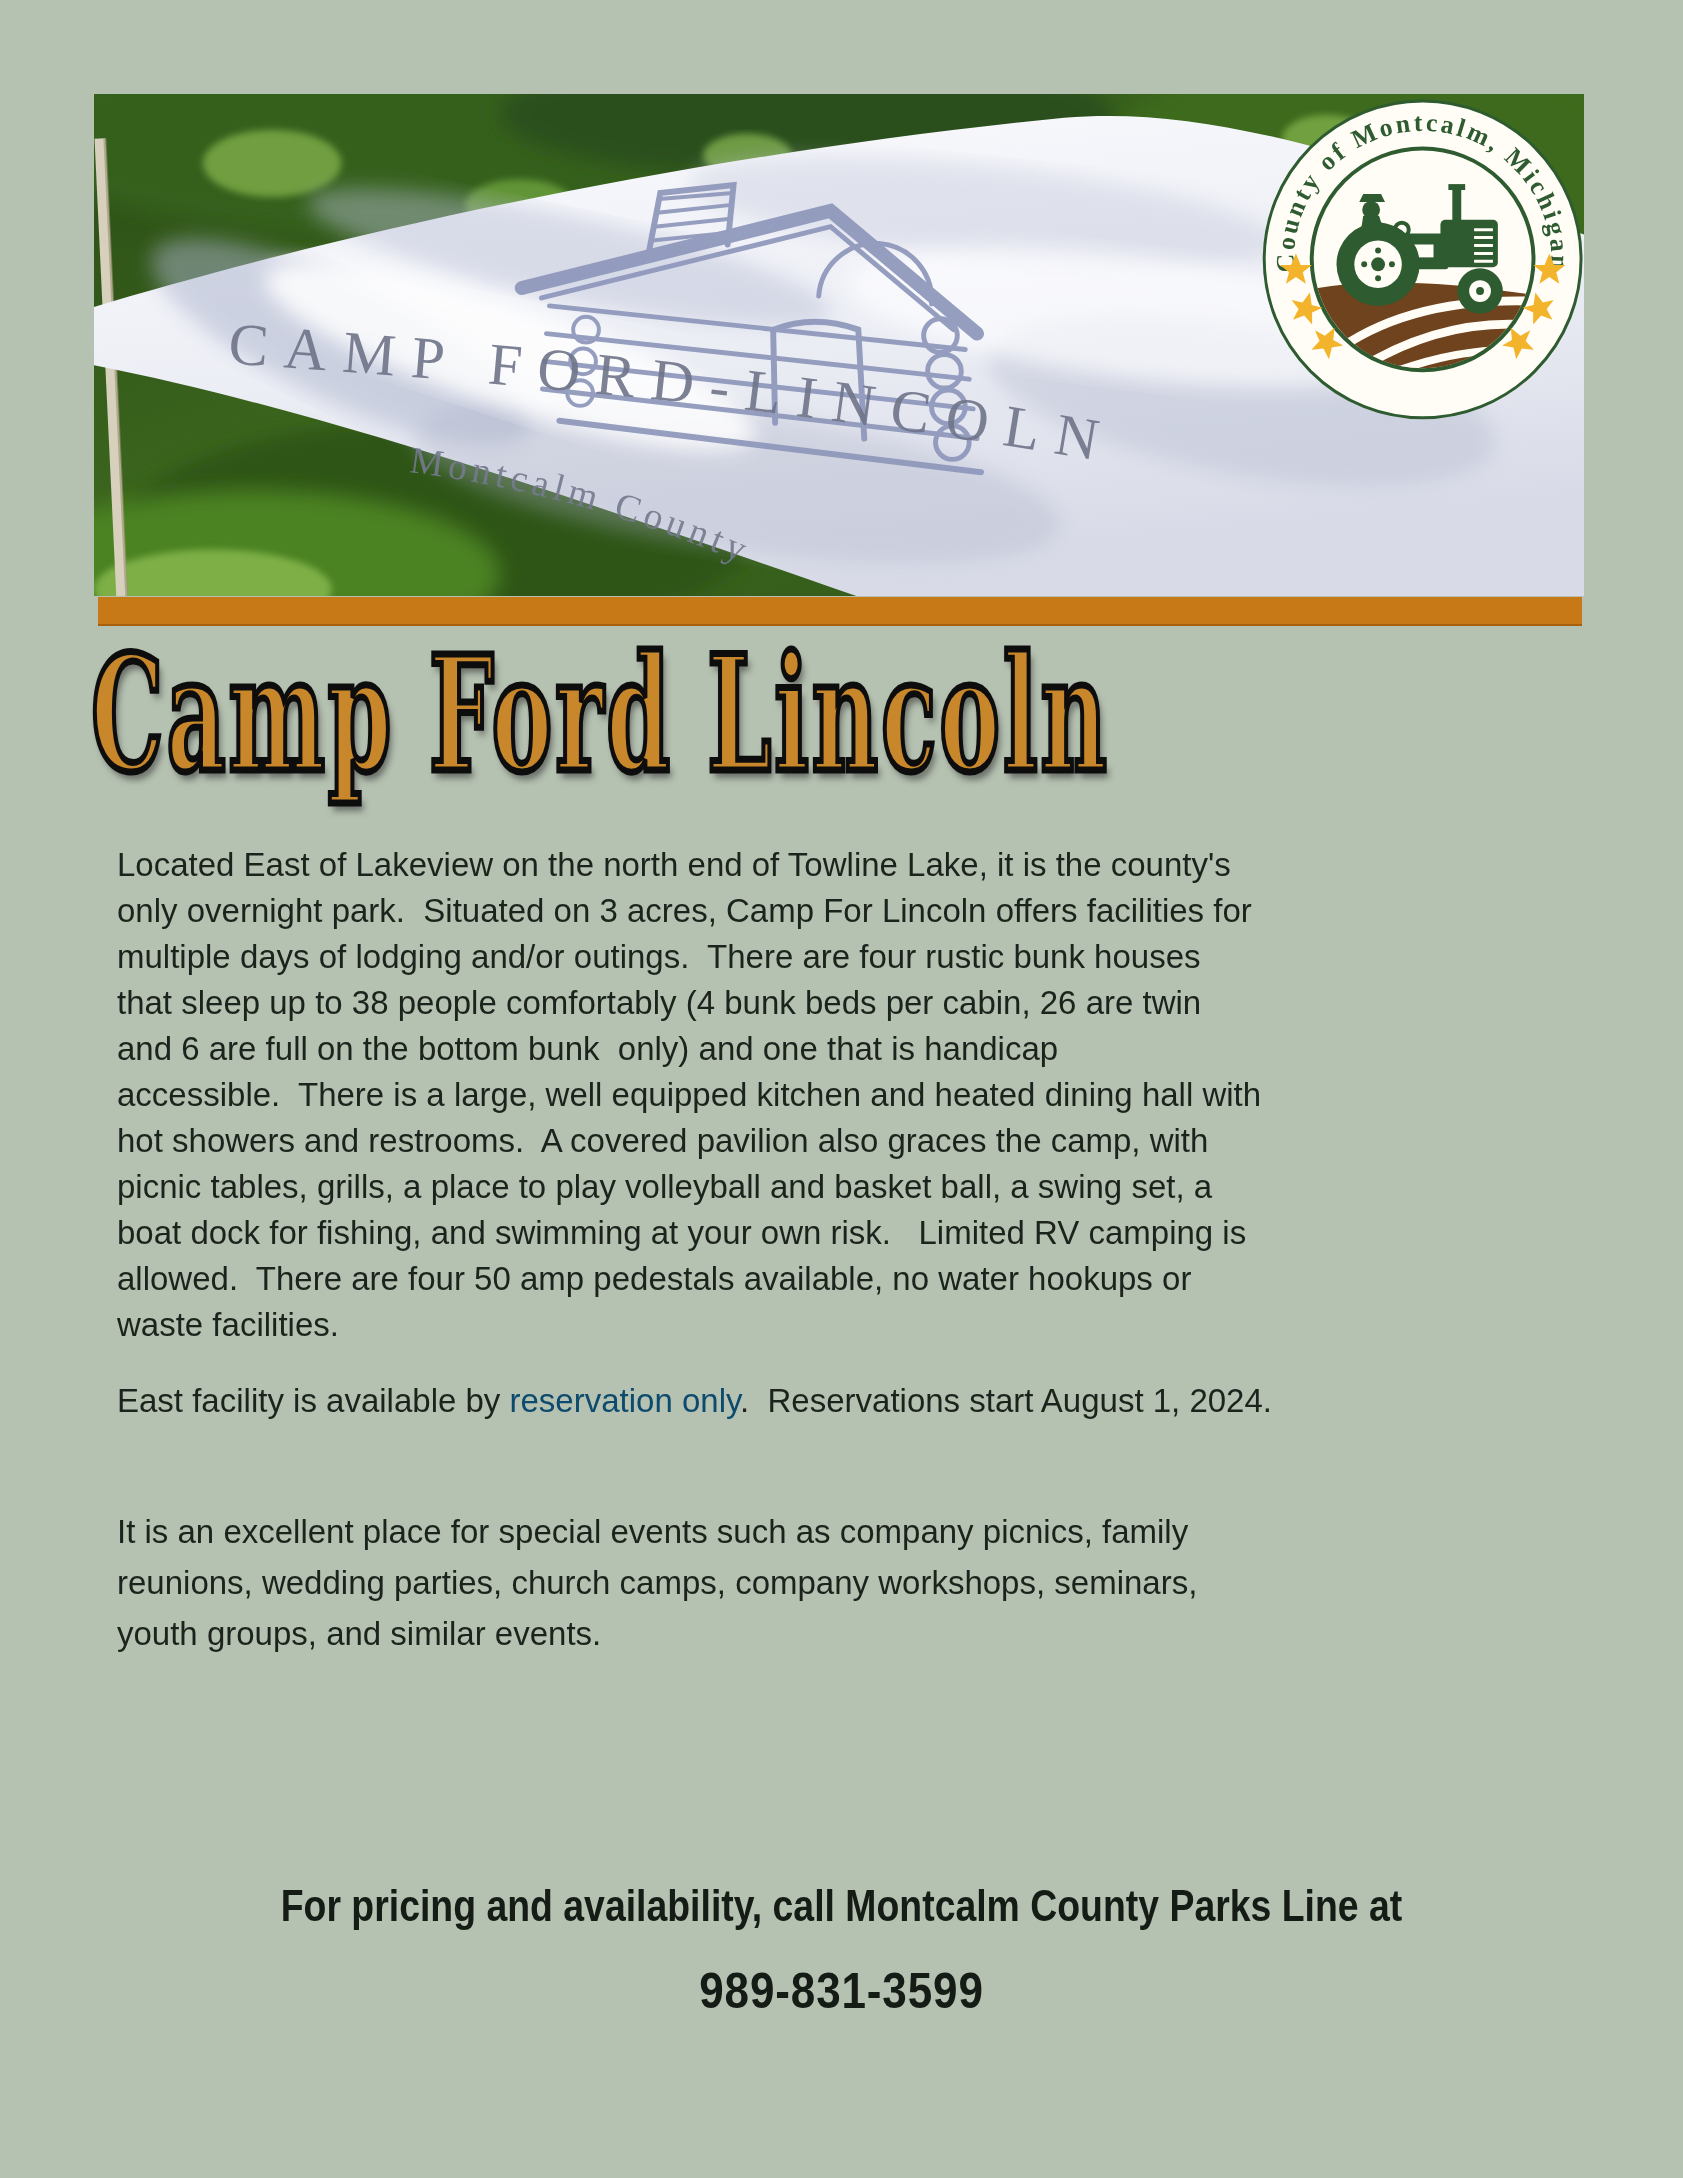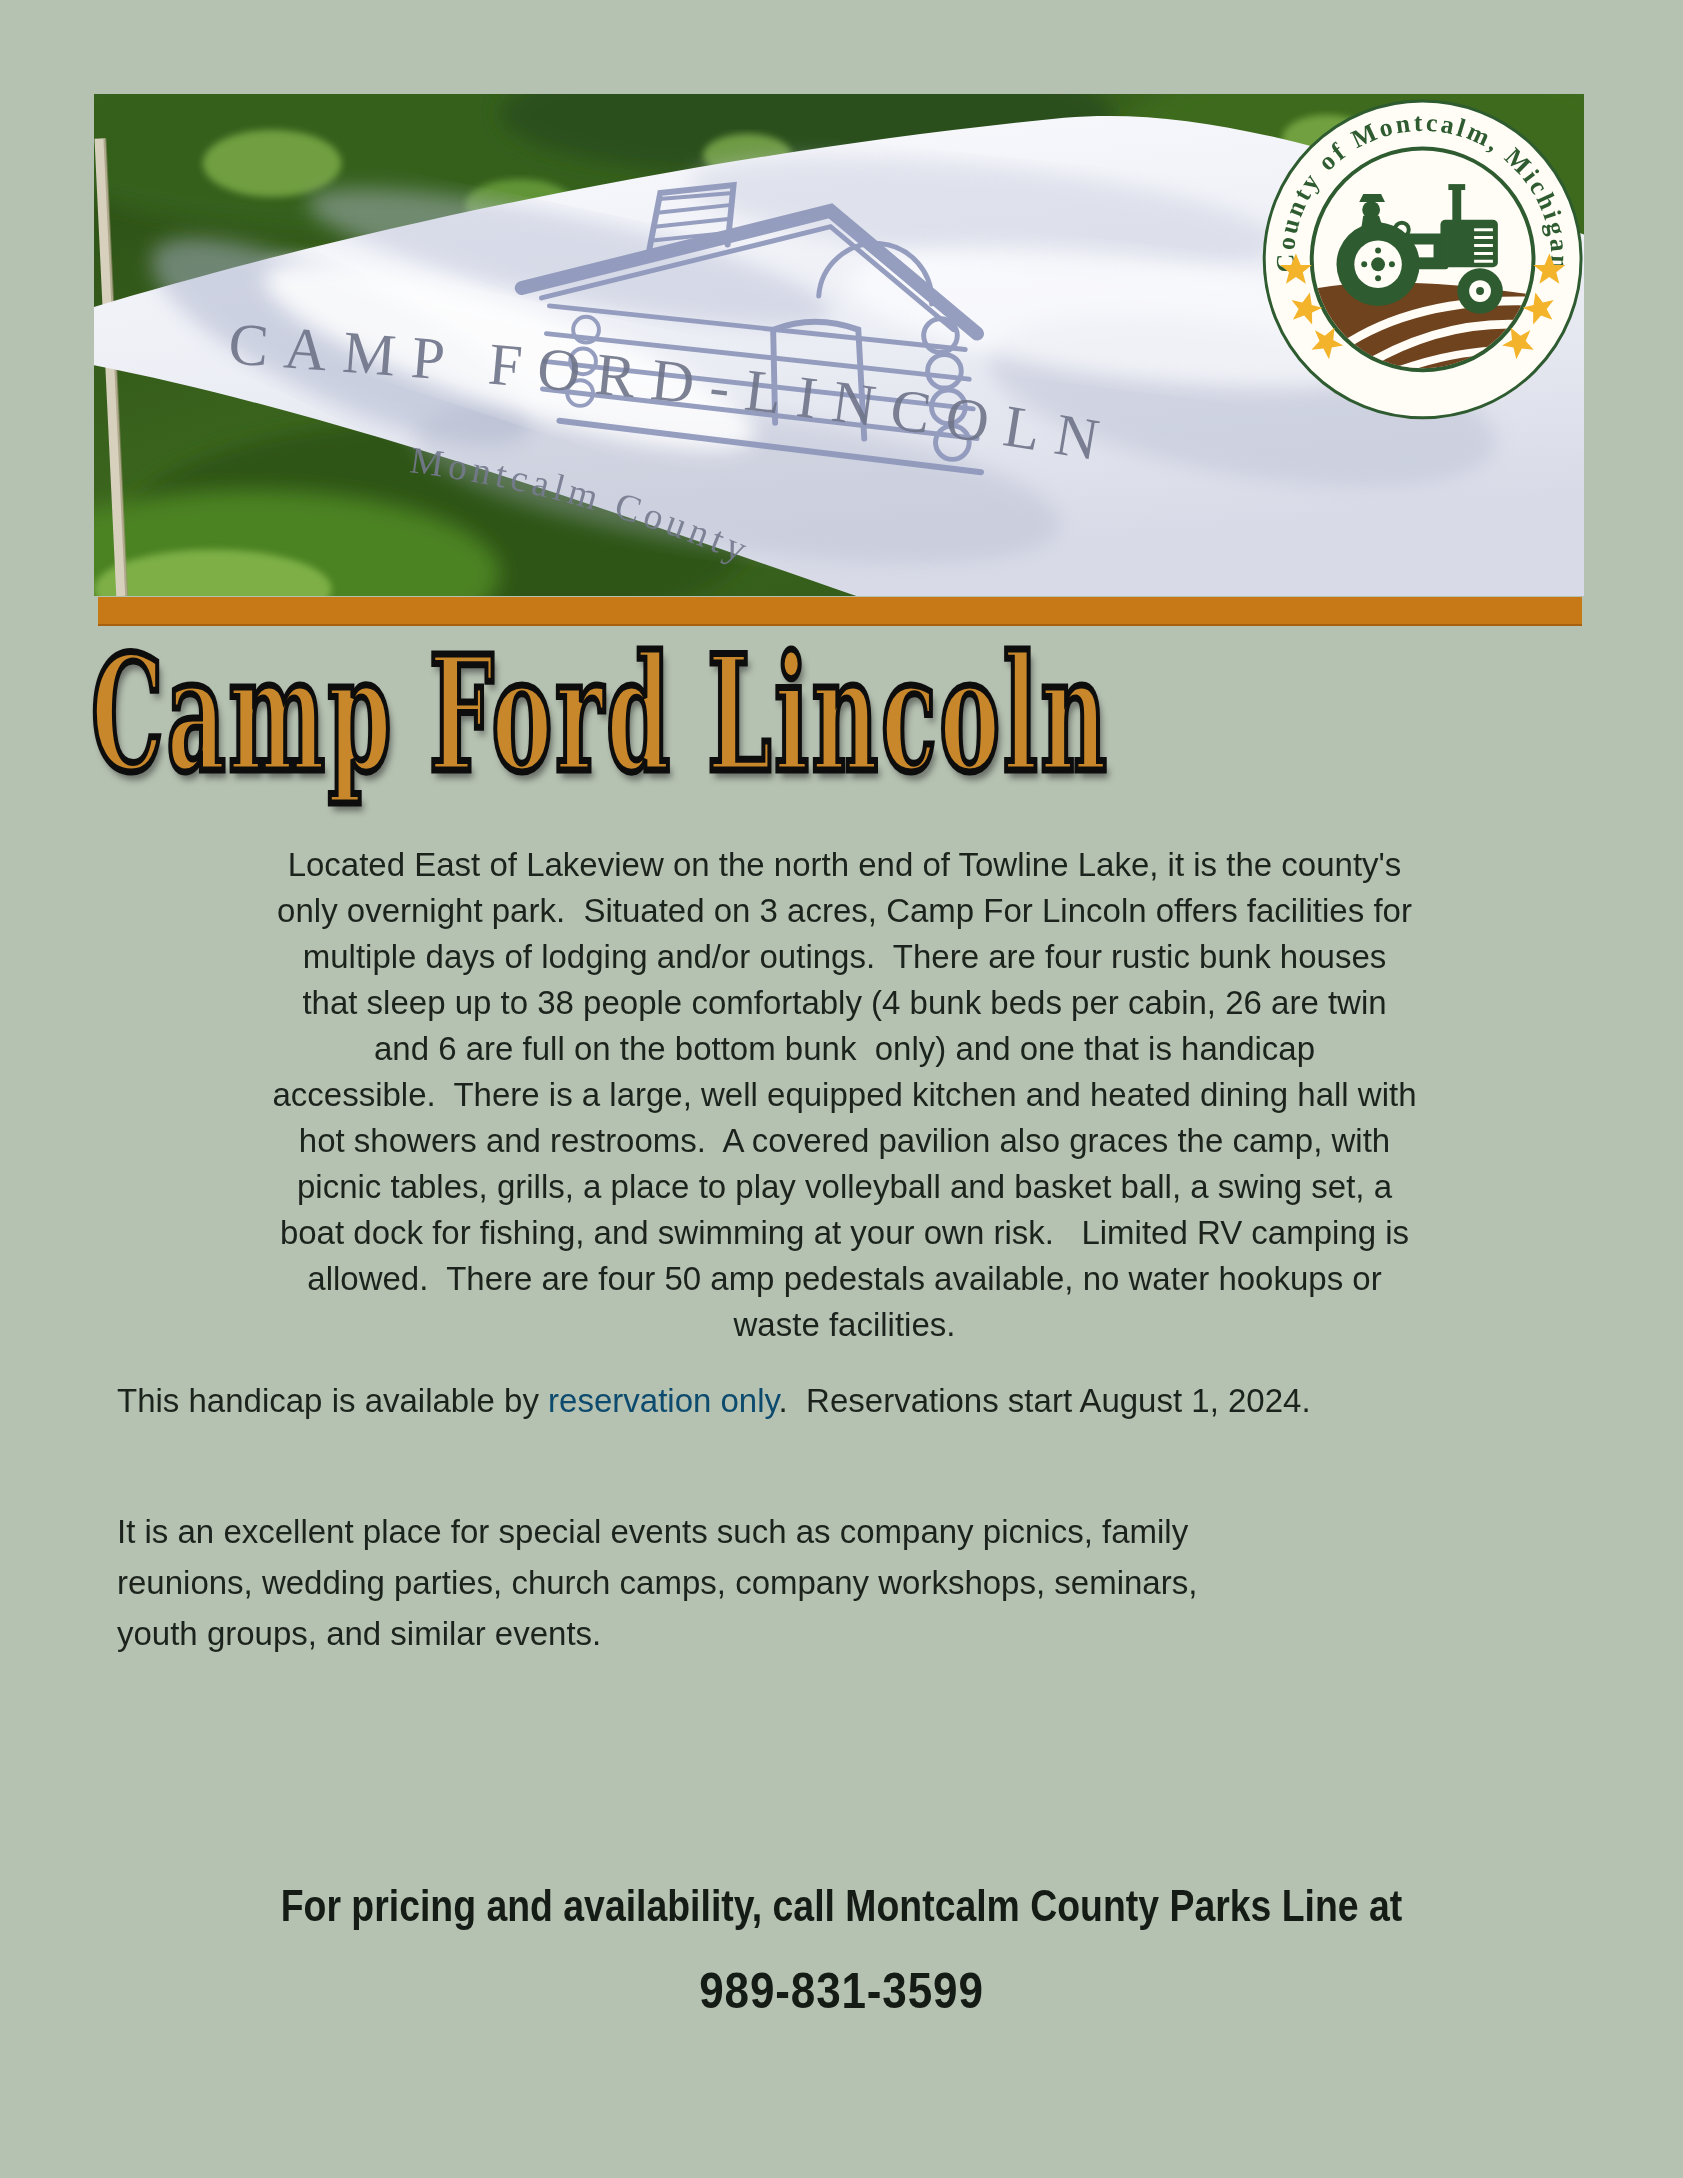--- a/index.html
+++ b/index.html
@@ -40,21 +40,21 @@
     text-shadow:6px 8px 9px rgba(45,45,45,0.55), 0 0 5px rgba(90,90,90,0.5);
   }
 
   
   .copy{
     left:117px;width:1455px;
     font-size:33px;
     color:#1C231C;
     white-space:pre-wrap;
   }
-  #paragraph-1{top:842px;line-height:46px;text-align:center;}
+  #paragraph-1{top:842px;line-height:46px;}
   #paragraph-2{top:1378px;line-height:46px;}
   #paragraph-3{top:1506px;line-height:51px;}
   .red-highlight{color:#0c4a6e;}
 
   
   .footer-line{
     left:0;width:1683px;text-align:center;
     color:#151B15;font-weight:bold;white-space:nowrap;
   }
   #footer-call-line{top:1881px;font-size:44px;transform:scaleX(0.85);}
@@ -227,21 +227,21 @@
 multiple days of lodging and/or outings.  There are four rustic bunk houses
 that sleep up to 38 people comfortably (4 bunk beds per cabin, 26 are twin
 and 6 are full on the bottom bunk  only) and one that is handicap
 accessible.  There is a large, well equipped kitchen and heated dining hall with
 hot showers and restrooms.  A covered pavilion also graces the camp, with
 picnic tables, grills, a place to play volleyball and basket ball, a swing set, a
 boat dock for fishing, and swimming at your own risk.   Limited RV camping is
 allowed.  There are four 50 amp pedestals available, no water hookups or
 waste facilities.</div>
 
-<div id="paragraph-2" class="abs copy"><span>This handicap is available by </span><span class="red-highlight">reservation only</span><span>.  Reservations start August 1, 2024.</span></div>
+<div id="paragraph-2" class="abs copy"><span>East facility is available by </span><span class="red-highlight">reservation only</span><span>.  Reservations start August 1, 2024.</span></div>
 
 <div id="paragraph-3" class="abs copy">It is an excellent place for special events such as company picnics, family
 reunions, wedding parties, church camps, company workshops, seminars,
 youth groups, and similar events.</div>
 
 <div id="footer-call-line" class="abs footer-line">For pricing and availability, call Montcalm County Parks Line at</div>
 <div id="footer-phone" class="abs footer-line">989-831-3599</div>
 
 
 </body></html>

